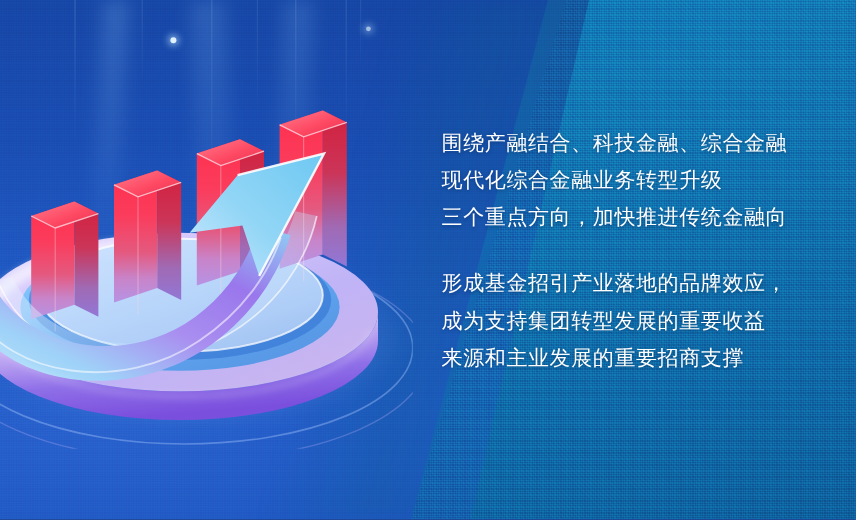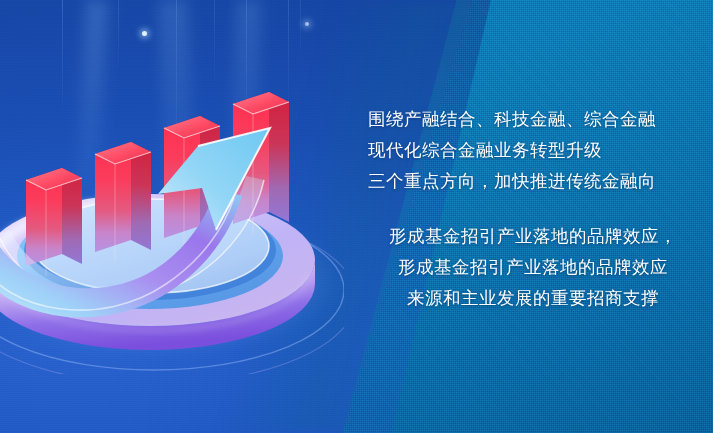--- a/index.html
+++ b/index.html
@@ -55,21 +55,21 @@
     position:absolute;background:linear-gradient(180deg,rgba(150,205,255,.22),rgba(150,205,255,0));
     filter:blur(7px);transform-origin:top center;
   }
   .dot{position:absolute;border-radius:50%;background:#dff1ff;box-shadow:0 0 6px 2px rgba(190,230,255,.65);}
   
   #illus{position:absolute;left:-36px;top:84px;width:380px;height:290px;}
   
   .copy{position:absolute;left:368px;top:104px;width:330px;}
   .para{margin:0;color:#ffffff;font-size:17.5px;line-height:31px;letter-spacing:.5px;
         text-shadow:0 1px 3px rgba(4,30,70,.45);font-weight:400;}
-  .para + .para{margin-top:24px;text-align:center;}
+  .para + .para{margin-top:24px;}
   .para .ln{display:block;white-space:nowrap;}
 </style>
 </head>
 <body>
 
 <div id="stage">
 
   <div class="bg-base"></div>
   <div class="bg-diag-soft"></div>
   <div class="bg-teal-wedge2"></div>
@@ -236,18 +236,18 @@
   <div class="copy">
 
     <p class="para">
       <span class="ln">围绕产融结合、科技金融、综合金融</span>
       <span class="ln">现代化综合金融业务转型升级</span>
       <span class="ln">三个重点方向，加快推进传统金融向</span>
     </p>
 
     <p class="para">
       <span class="ln">形成基金招引产业落地的品牌效应，</span>
-      <span class="ln">形成基金招引产业落地的品牌效应</span>
+      <span class="ln">成为支持集团转型发展的重要收益</span>
       <span class="ln">来源和主业发展的重要招商支撑</span>
     </p>
 
   </div>
 </div>
 
 </body></html>

